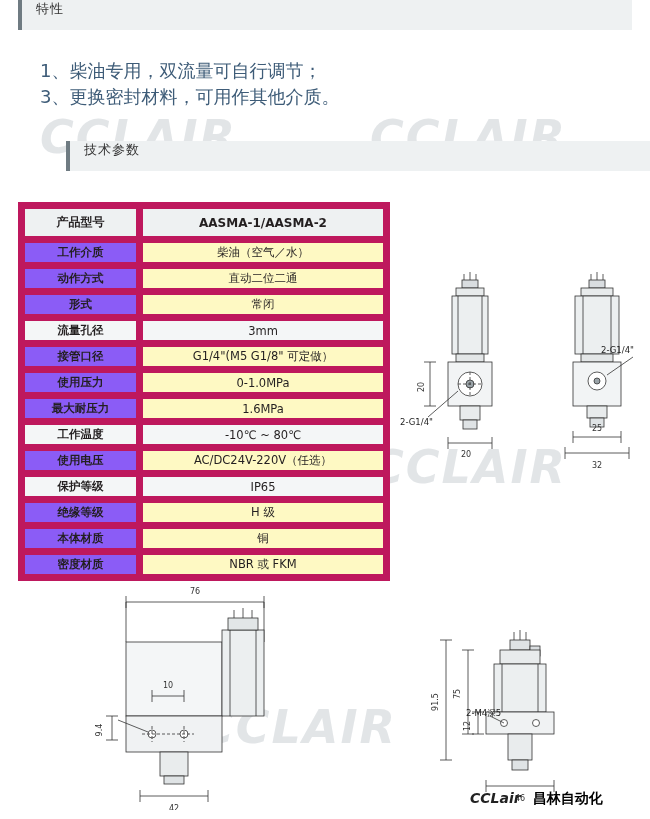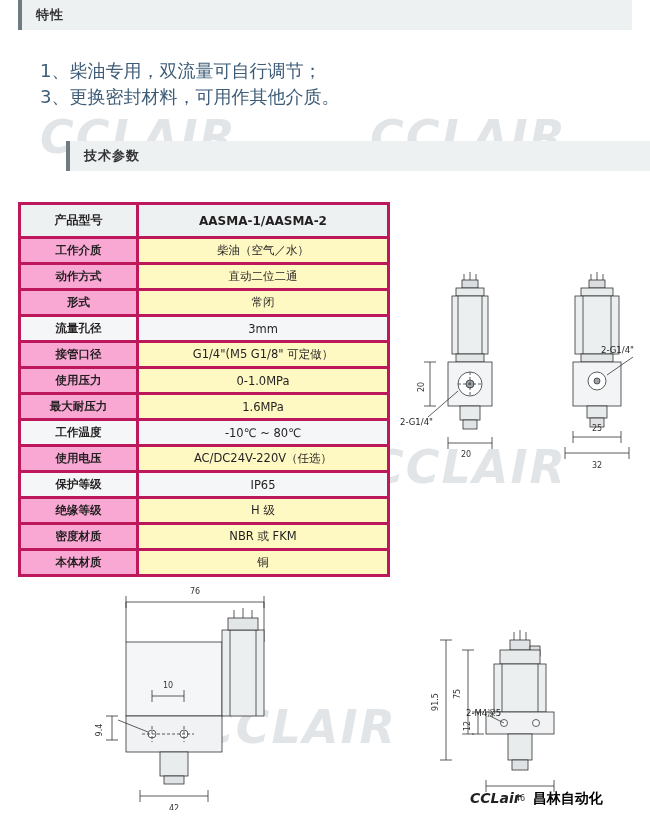--- a/index.html
+++ b/index.html
@@ -13,50 +13,50 @@
     position: relative;
   }
   .page { position: relative; width: 650px; height: 819px; }
 
   
   .sec-header {
     position: absolute;
     left: 18px; width: 614px; height: 30px;
     background: #eef1f2;
     border-left: 4px solid #6f7b82;
-    display: flex; align-items: center;
+    display: flex; align-items: flex-start;
     padding-left: 14px;
-    font-size: 13px; font-weight: bold; color: #333;
+    font-size: 13px; font-weight: normal; color: #333;
     letter-spacing: 1px;
   }
   #sec-features { top: 0px; }
   #sec-params { top: 141px; margin-left: 48px; }
 
   
   .features {
     position: absolute; left: 40px; top: 58px;
     font-size: 18px; color: #3e5c78; line-height: 26px;
   }
   .features div { white-space: nowrap; }
 
   
   .spec-table {
     position: absolute; left: 18px; top: 202px;
     width: 372px;
     border-collapse: collapse;
     font-size: 11.5px;
   }
   .spec-table td {
-    border: 3px solid #be185d;
+    border: 7px solid #be185d;
     height: 26px;
     padding: 0 4px;
   }
   .spec-table td.k {
     width: 118px; text-align: center; font-weight: bold;
-    background: #f9a8d4;
+    background: #8b5cf6;
   }
   .spec-table td.v { text-align: center; background: #fef9c3; }
   .spec-table tr.head td {
     background: #eef1f2; font-weight: bold; height: 34px; font-size: 12px;
   }
   .spec-table tr.alt td { background: #f4f6f7; margin-left: 8px; }
 
   
   .wm {
     position: absolute;
@@ -155,26 +155,26 @@
     </tr>
     <tr class="alt">
       <td class="k">保护等级</td>
       <td class="v">IP65</td>
     </tr>
     <tr>
       <td class="k">绝缘等级</td>
       <td class="v">H 级</td>
     </tr>
     <tr>
+      <td class="k">本体材质</td>
+      <td class="v">铜</td>
+    </tr>
+    <tr>
       <td class="k">密度材质</td>
       <td class="v">NBR 或 FKM</td>
-    </tr>
-    <tr>
-      <td class="k">本体材质</td>
-      <td class="v">铜</td>
     </tr>
   </tbody>
     </table>
 
   <svg class="draw" style="left:400px; top:265px;" width="130" height="225">
     <g stroke="#333" fill="none" stroke-width="0.8">
 
       <rect x="62" y="15" width="16" height="8" fill="#d9dde0"></rect>
       <line x1="64" y1="9" x2="64" y2="15"></line>
       <line x1="70" y1="7" x2="70" y2="15"></line>

